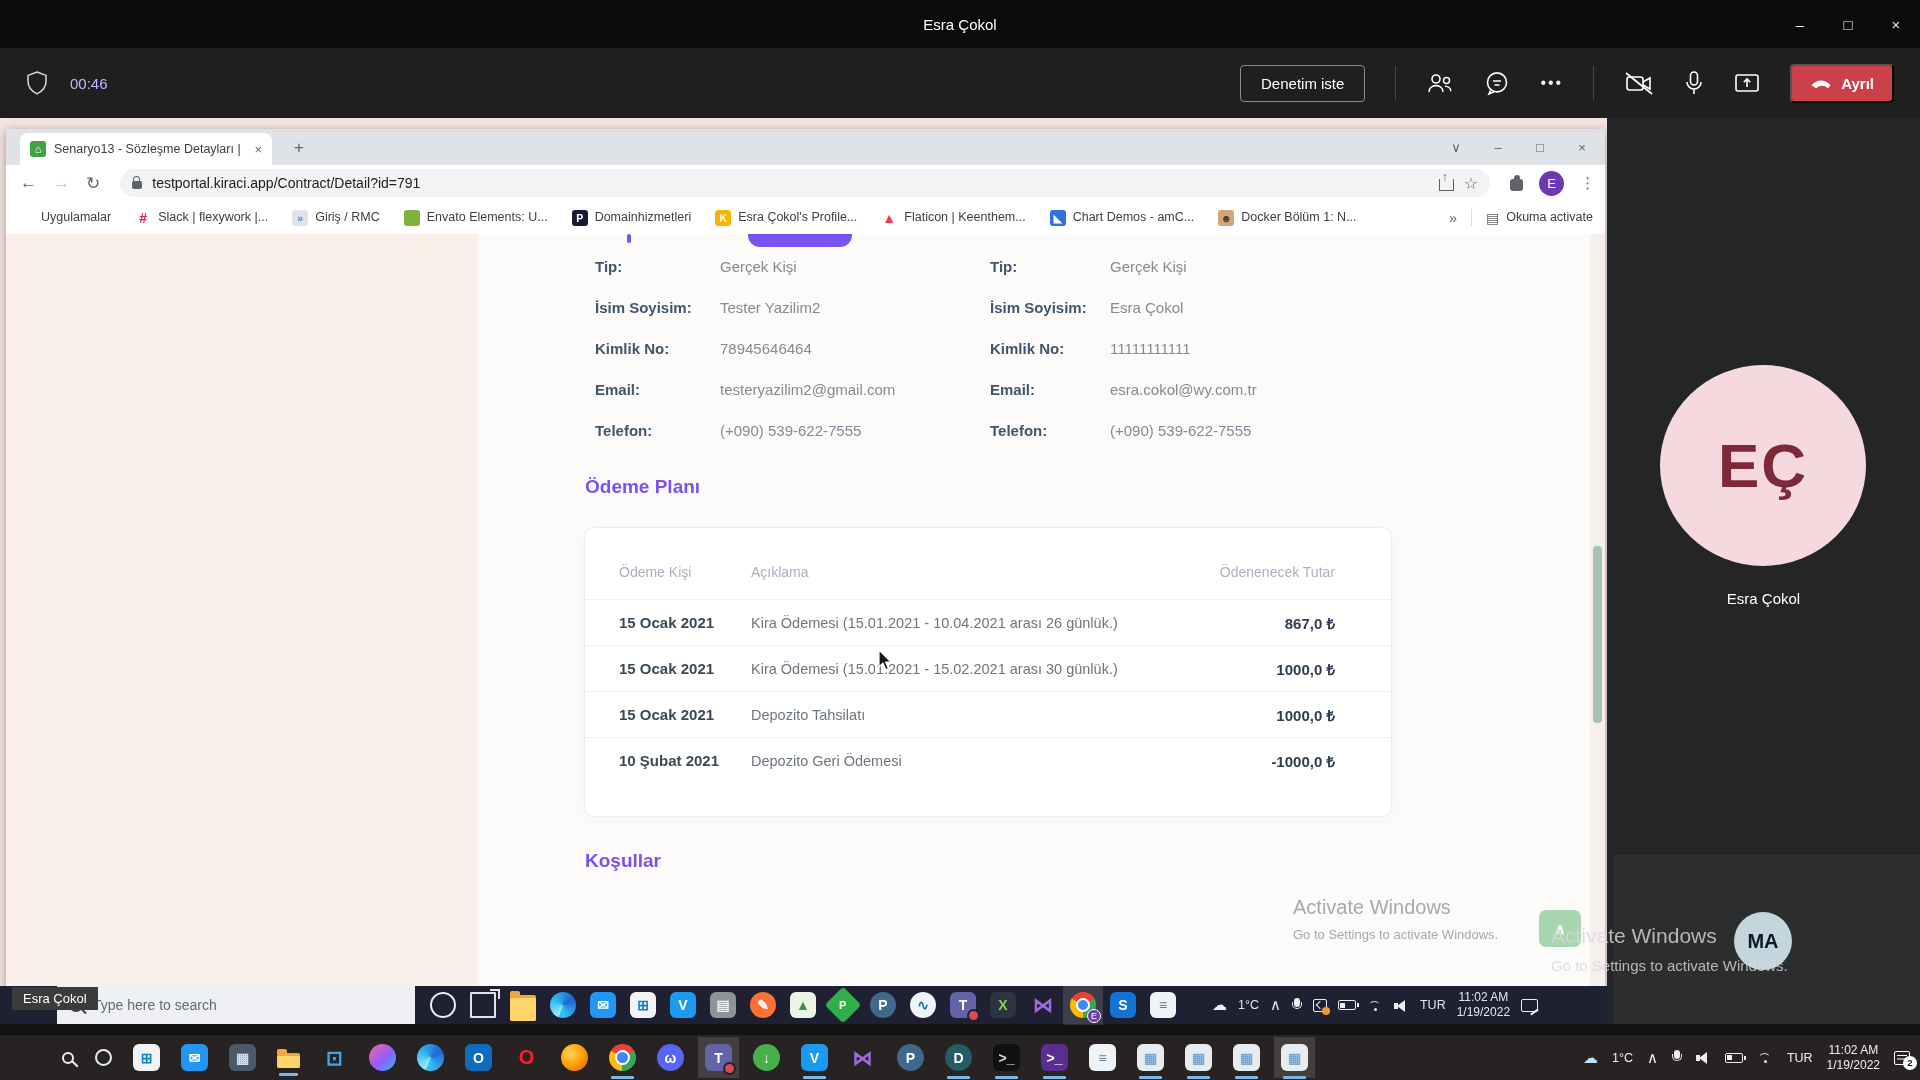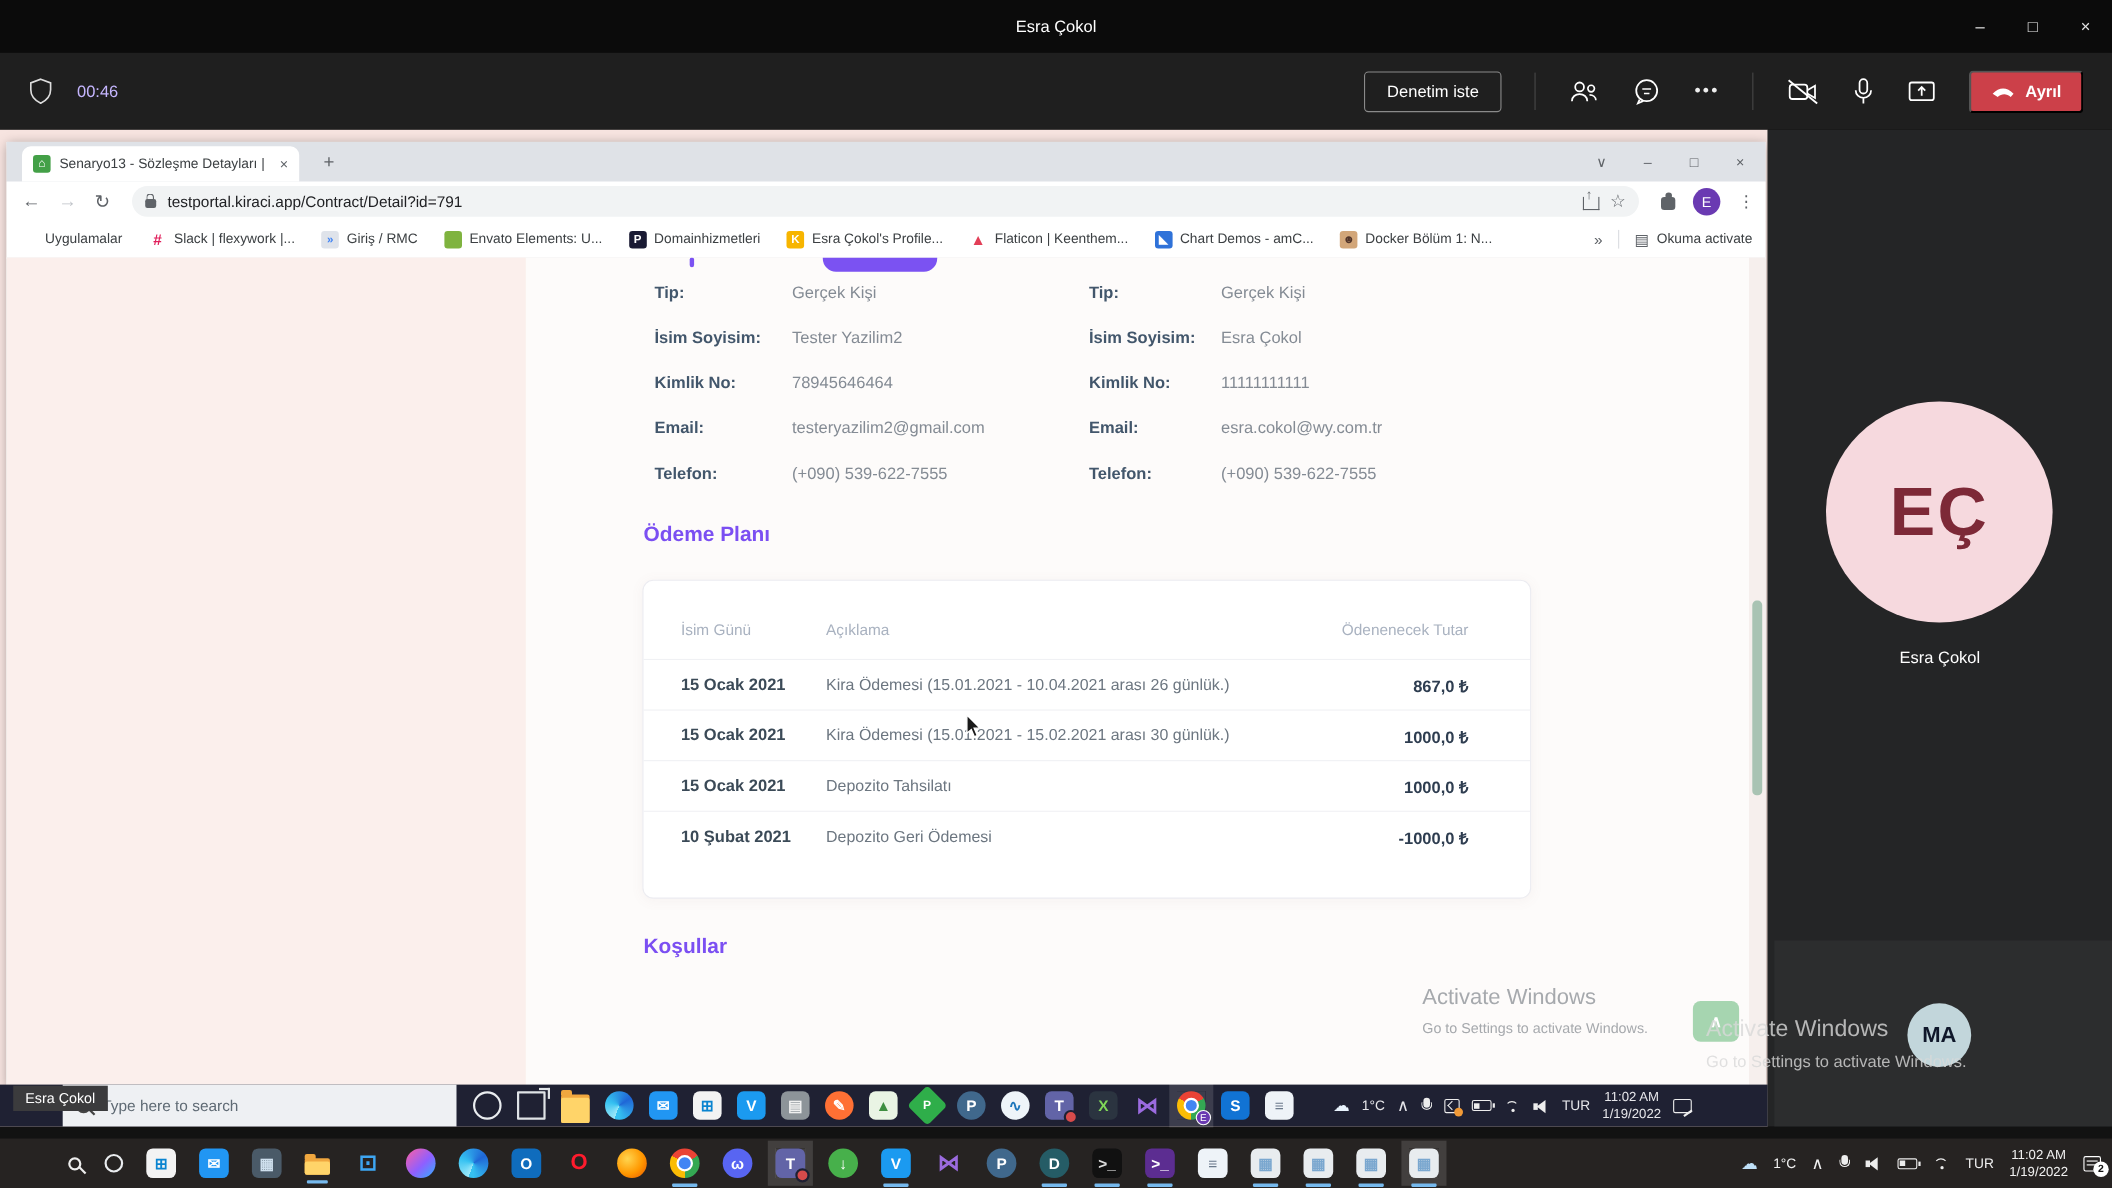--- a/index.html
+++ b/index.html
@@ -392,21 +392,21 @@
                 <span class="dlab" style="left: 589px; top: 10px;">Telefon:</span>
                 <span class="dval" style="left: 714px; top: 10px;">(+090) 539-622-7555</span>
                 <span class="dlab" style="left: 984px; top: 10px;">Telefon:</span>
                 <span class="dval" style="left: 1104px; top: 10px;">(+090) 539-622-7555</span>
               </div>
             </div>
 
           <div class="h-purple" style="left:579px;top:242px;">Ödeme Planı</div>
 
           <div class="card" style="left:578px;top:293px;width:806px;height:288px;">
-            <span class="pt-h" style="left:34px;">İsim Günü</span>
+            <span class="pt-h" style="left:34px;">Ödeme Kişi</span>
             <span class="pt-h" style="left:166px;">Açıklama</span>
             <span class="pt-h" style="right:56px;">Ödenenecek Tutar</span>
             <div class="pt-rows" id="pt-rows" style="border-top:1px solid #f0f1f4;">
                 <div class="pt-row">
                   <span class="pt-date">15 Ocak 2021</span>
                   <span class="pt-desc">Kira Ödemesi (15.01.2021 - 10.04.2021 arası 26 günlük.)</span>
                   <span class="pt-amt">867,0 ₺</span>
                 </div>
                 <div class="pt-row">
                   <span class="pt-date">15 Ocak 2021</span>

